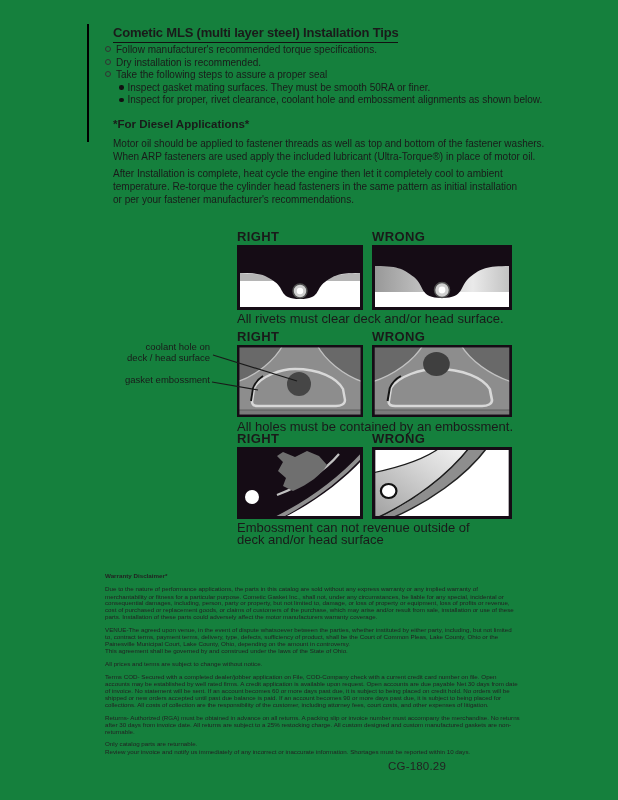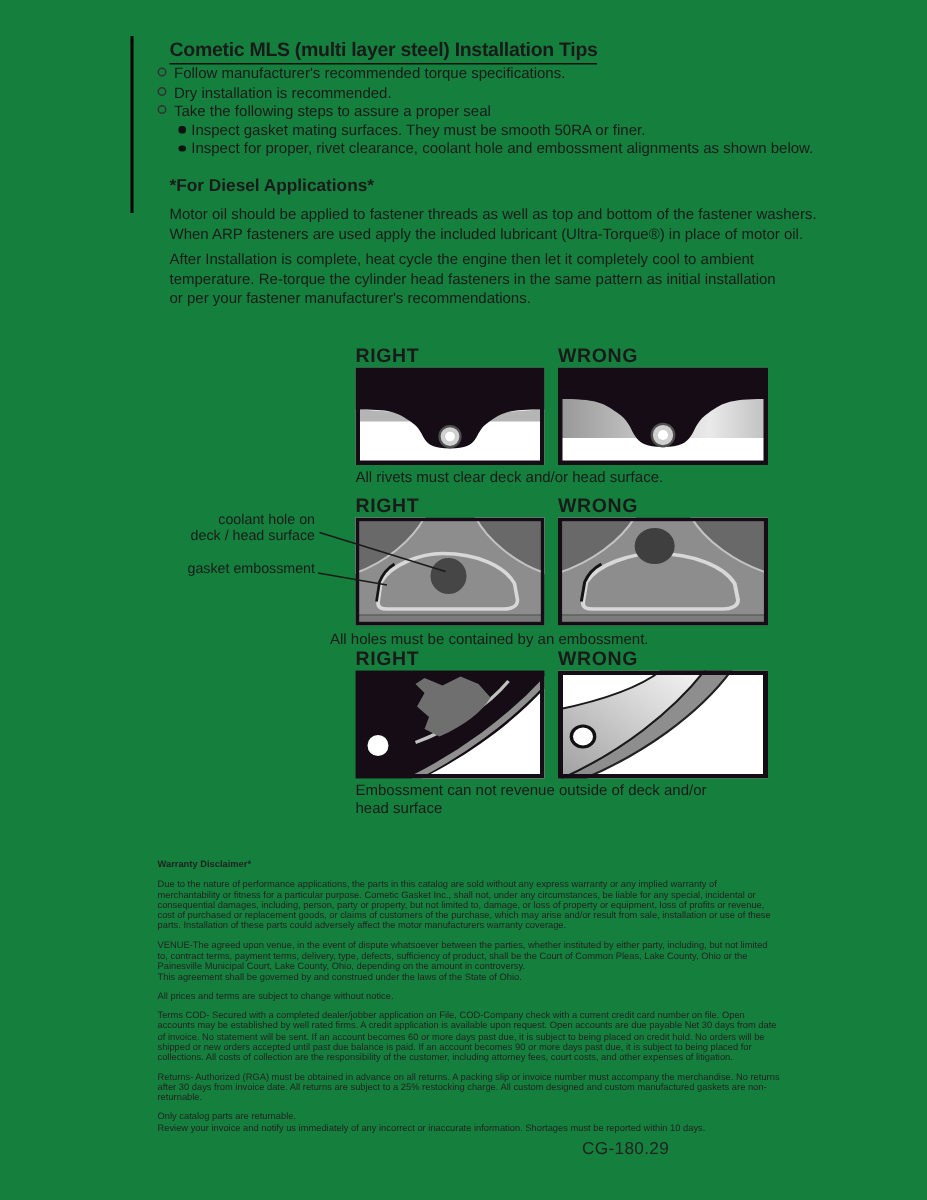--- a/index.html
+++ b/index.html
@@ -17,21 +17,21 @@
         margin-right:4px;position:relative;top:-1px;flex:0 0 auto;}
   .sub{margin-left:14px;}
   .h2{left:113px;top:118px;font-size:11.5px;font-weight:bold;white-space:nowrap;}
   .body-par{font-size:10px;line-height:13px;white-space:nowrap;}
   .p1{left:113px;top:137px;}
   .p2{left:113px;top:167px;}
   .note{left:113px;top:210px;font-size:10px;white-space:nowrap;}
   .figlabel{font-size:13px;font-weight:bold;letter-spacing:0.4px;text-align:left;}
   .col-l{left:237px;width:126px;}
   .col-r{left:372px;width:140px;}
-  .caption{font-size:10px;line-height:11.5px;}
+  .caption{font-size:13px;line-height:11.5px;}
   .anno{font-size:9.5px;line-height:11px;text-align:right;width:110px;}
   .warranty{left:105px;top:573px;width:553px;transform:scale(0.75);transform-origin:top left;
             font-size:8.3px;line-height:1.12;color:#222;}
   .warranty .whead{font-weight:bold;margin-bottom:8px;}
   .warranty .wpara{margin-bottom:8px;}
   .footer-code{left:388px;top:760px;font-size:11.5px;color:#222;letter-spacing:0.2px;}
   svg{display:block;}
 </style>
 </head>
 <body>
@@ -140,21 +140,21 @@
     <path d="M0,0 H46 C38,15 20,30 0,37 Z" fill="#696969" stroke="#c2c2c2" stroke-width="1.3"></path>
     <path d="M126,0 H80 C88,15 106,30 126,37 Z" fill="#696969" stroke="#c2c2c2" stroke-width="1.3"></path>
     <rect x="0" y="65" width="126" height="7" fill="#7b7b7b"></rect>
     <line x1="0" y1="65" x2="126" y2="65" stroke="#5f5f5f" stroke-width="1"></line>
     <path d="M15,57 L17,43 C24,31 44,24 58,24 C82,24 100,33 106,44 L108,55 C108,59 104,61 99,61 L21,61 C17,61 15,60 15,57 Z" fill="none" stroke="#d8d8d8" stroke-width="2.4"></path>
     <path d="M14,56 L16,43 C18,38 21,34 26,31" fill="none" stroke="#141414" stroke-width="1.8"></path>
     <circle cx="58" cy="19" r="12" fill="#3f3f3f"></circle>
     <rect x="1.2" y="1.2" width="123.6" height="69.6" fill="none" stroke="#150c15" stroke-width="2.5"></rect>
   </svg>
 
-  <div class="abs caption" style="left:220px;top:421px;white-space:nowrap;text-align:right;">All holes must be contained by an embossment.</div>
+  <div class="abs caption" style="left:237px;top:421px;white-space:nowrap;text-align:right;">All holes must be contained by an embossment.</div>
 
   <div class="abs figlabel col-l" style="top:431px;">RIGHT</div>
   <div class="abs figlabel col-r" style="top:431px;">WRONG</div>
 
   <svg class="abs" style="left:237px;top:447px;" width="126" height="72" viewBox="0 0 126 72">
     <rect width="126" height="72" fill="#150c15"></rect>
     <path d="M38,72 C70,56 102,33 126,7 L126,72 Z" fill="none" stroke="#8f8f8f" stroke-width="4"></path>
     <path d="M44,72 C73,58 104,36 126,12 L126,72 Z" fill="#ffffff"></path>
     <path d="M40,48 C64,39 88,24 102,7" fill="none" stroke="#c0c0c0" stroke-width="2.2"></path>
     <path d="M46,5 L58,10 L70,4 L82,9 L90,18 C84,28 72,37 56,44 L46,39 L49,31 L41,24 L46,15 L40,9 Z" fill="#6f6f6f"></path>

